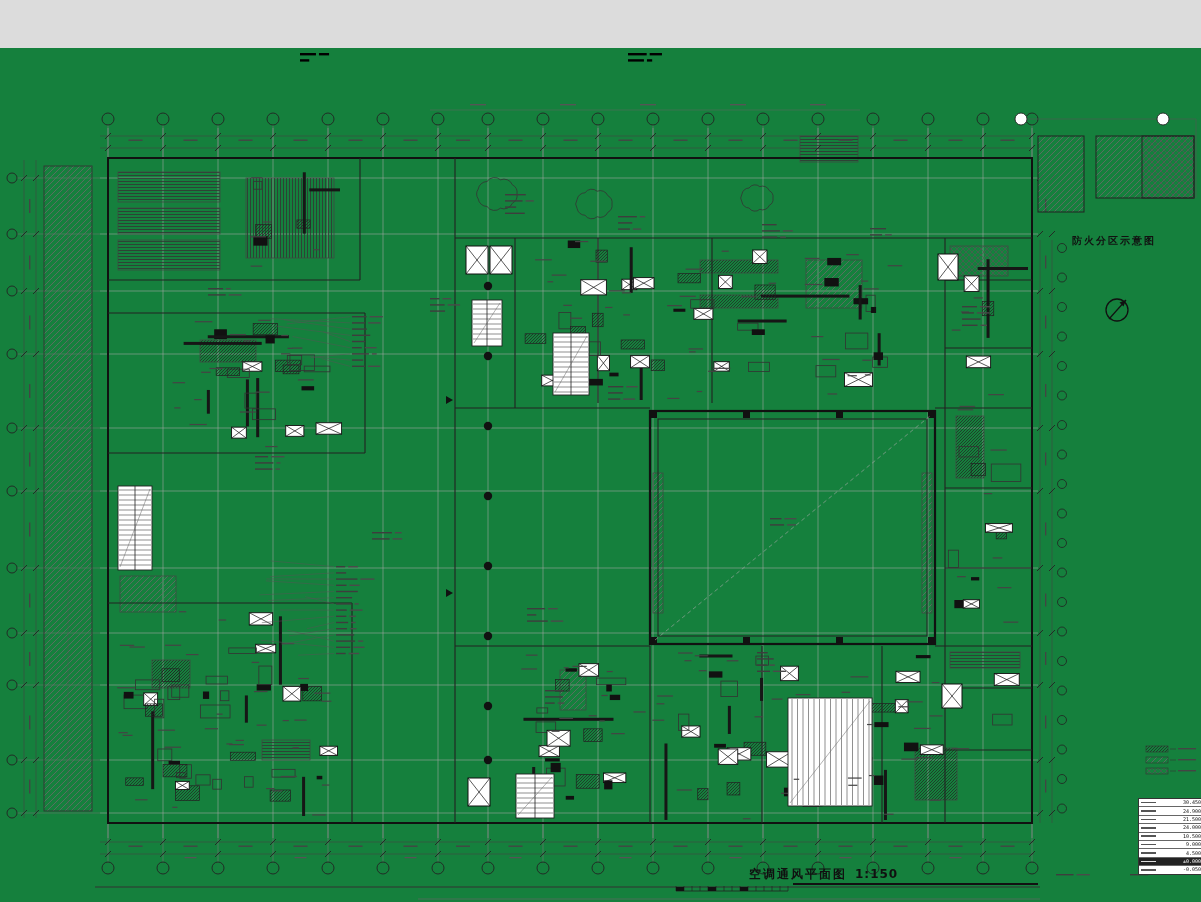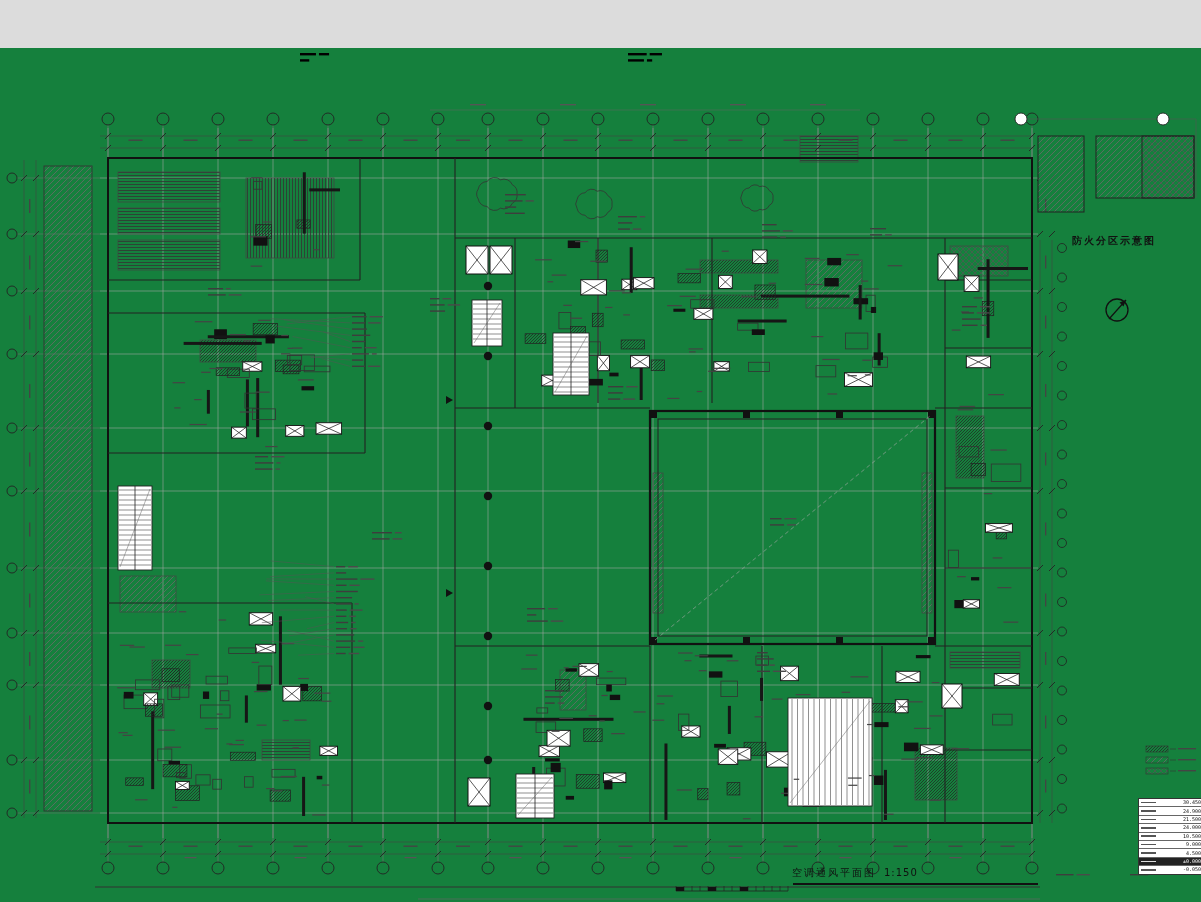--- a/index.html
+++ b/index.html
@@ -1,22 +1,22 @@
 <!DOCTYPE html>
 <html><head>
 <meta charset="utf-8">
 <style>
   html,body{margin:0;padding:0;background:#dcdcdc;}
   .sheet{position:relative;width:1201px;height:902px;background:#15803d;overflow:hidden;
          font-family:"DejaVu Sans",sans-serif;color:#111;margin-top:48px;}
   .sheet svg{position:absolute;left:0;top:0;}
   .schematic-label{position:absolute;left:1028px;top:186px;width:172px;text-align:center;
          font-size:10px;font-weight:bold;letter-spacing:2px;color:#111;}
-  .title-text{position:absolute;left:792px;top:818px;width:260px;font-size:10px;
-         font-weight:normal;letter-spacing:2px;color:#101010;white-space:nowrap;}
+  .title-text{position:absolute;left:749px;top:818px;width:260px;font-size:12px;
+         font-weight:bold;letter-spacing:2px;color:#101010;white-space:nowrap;}
   .title-text .scale{margin-left:8px;letter-spacing:1px;}
   .elev-table{position:absolute;left:1138px;top:750px;width:64px;border:1px solid #333;
          background:#fff;font-size:5px;line-height:1;}
   .elev-row{display:flex;height:7.4px;border-bottom:0.5px solid #666;align-items:center;}
   .elev-row:last-child{border-bottom:none;}
   .elev-row .lab{width:26px;display:flex;align-items:center;padding-left:2px;}
   .elev-row .lab i{display:block;width:15px;height:1.6px;background:#555;}
   .elev-row .val{flex:1;text-align:right;padding-right:2px;
          font-family:"DejaVu Sans Mono",monospace;font-size:5px;color:#111;}
   .elev-row.dark{background:#222;}

